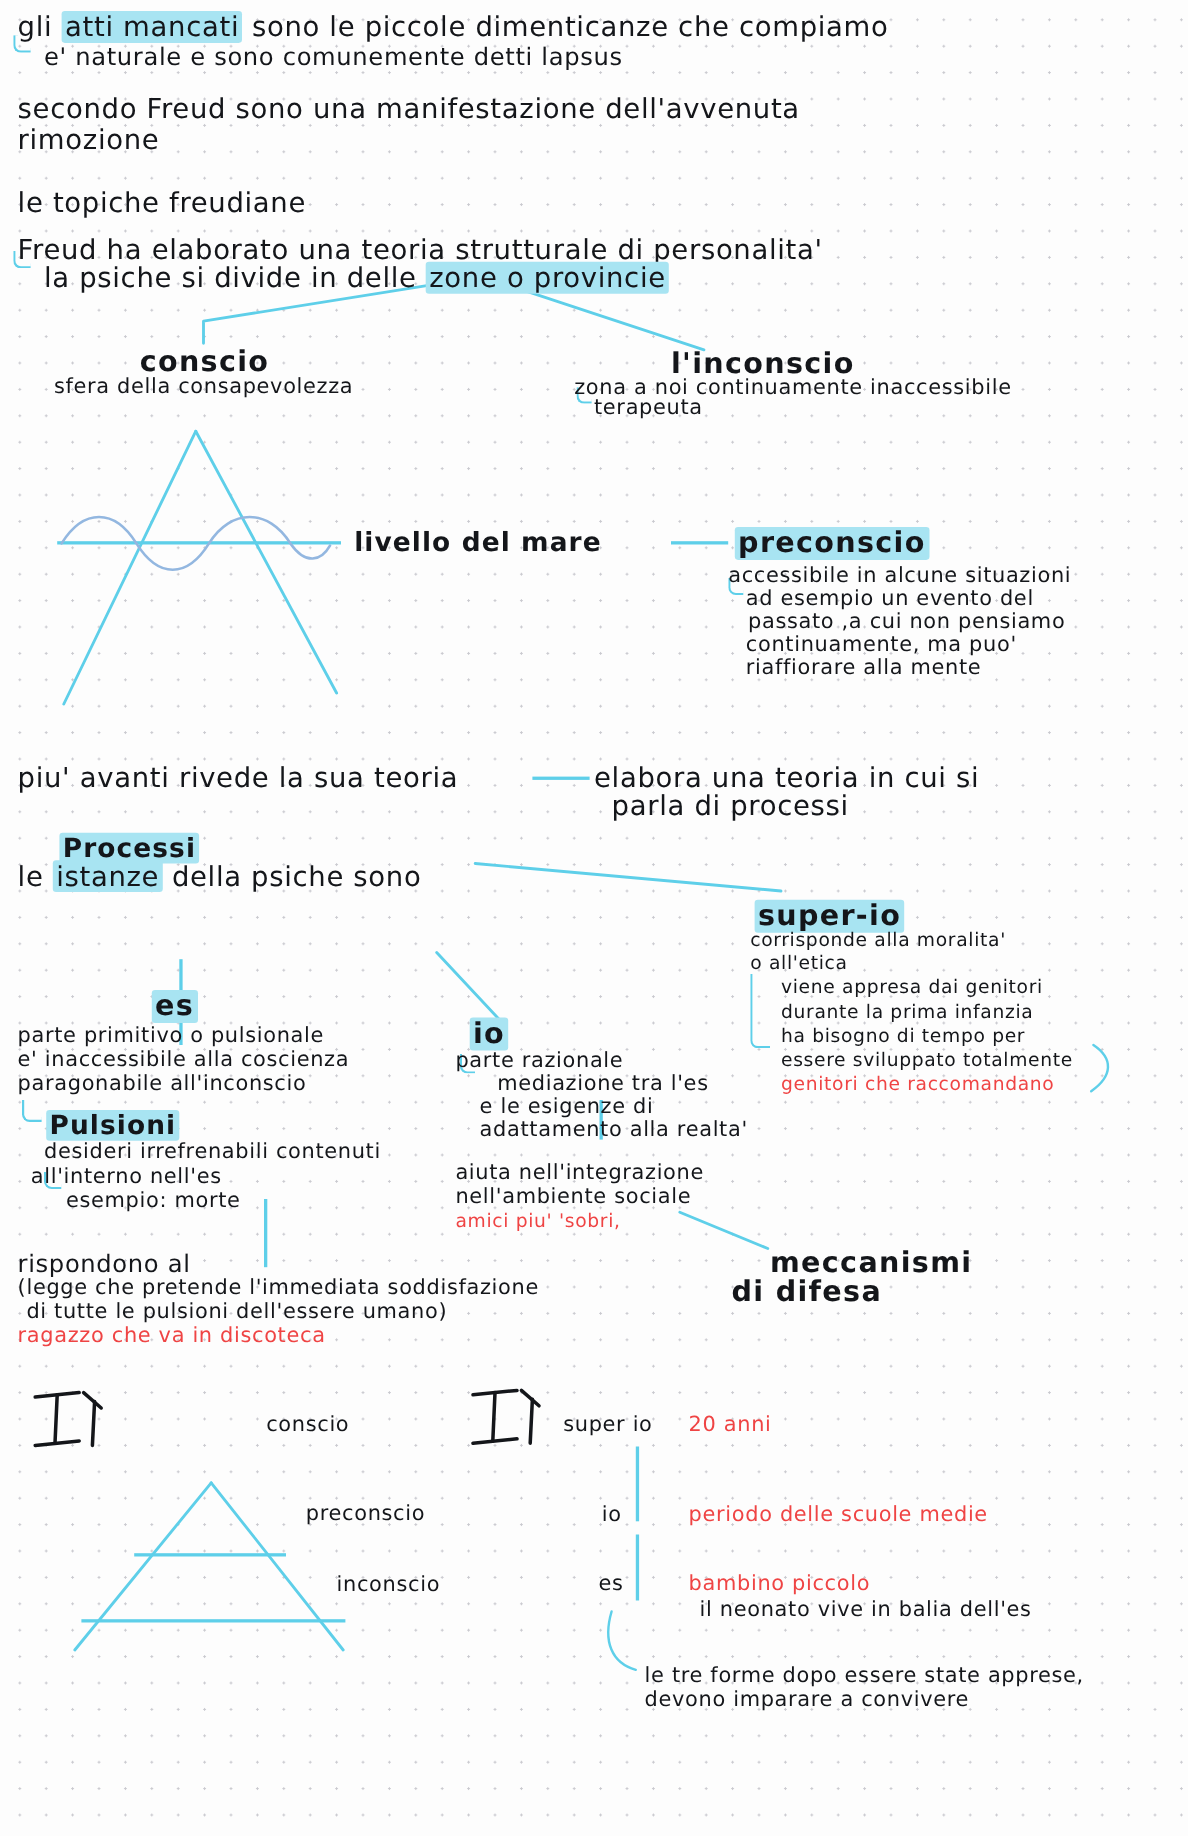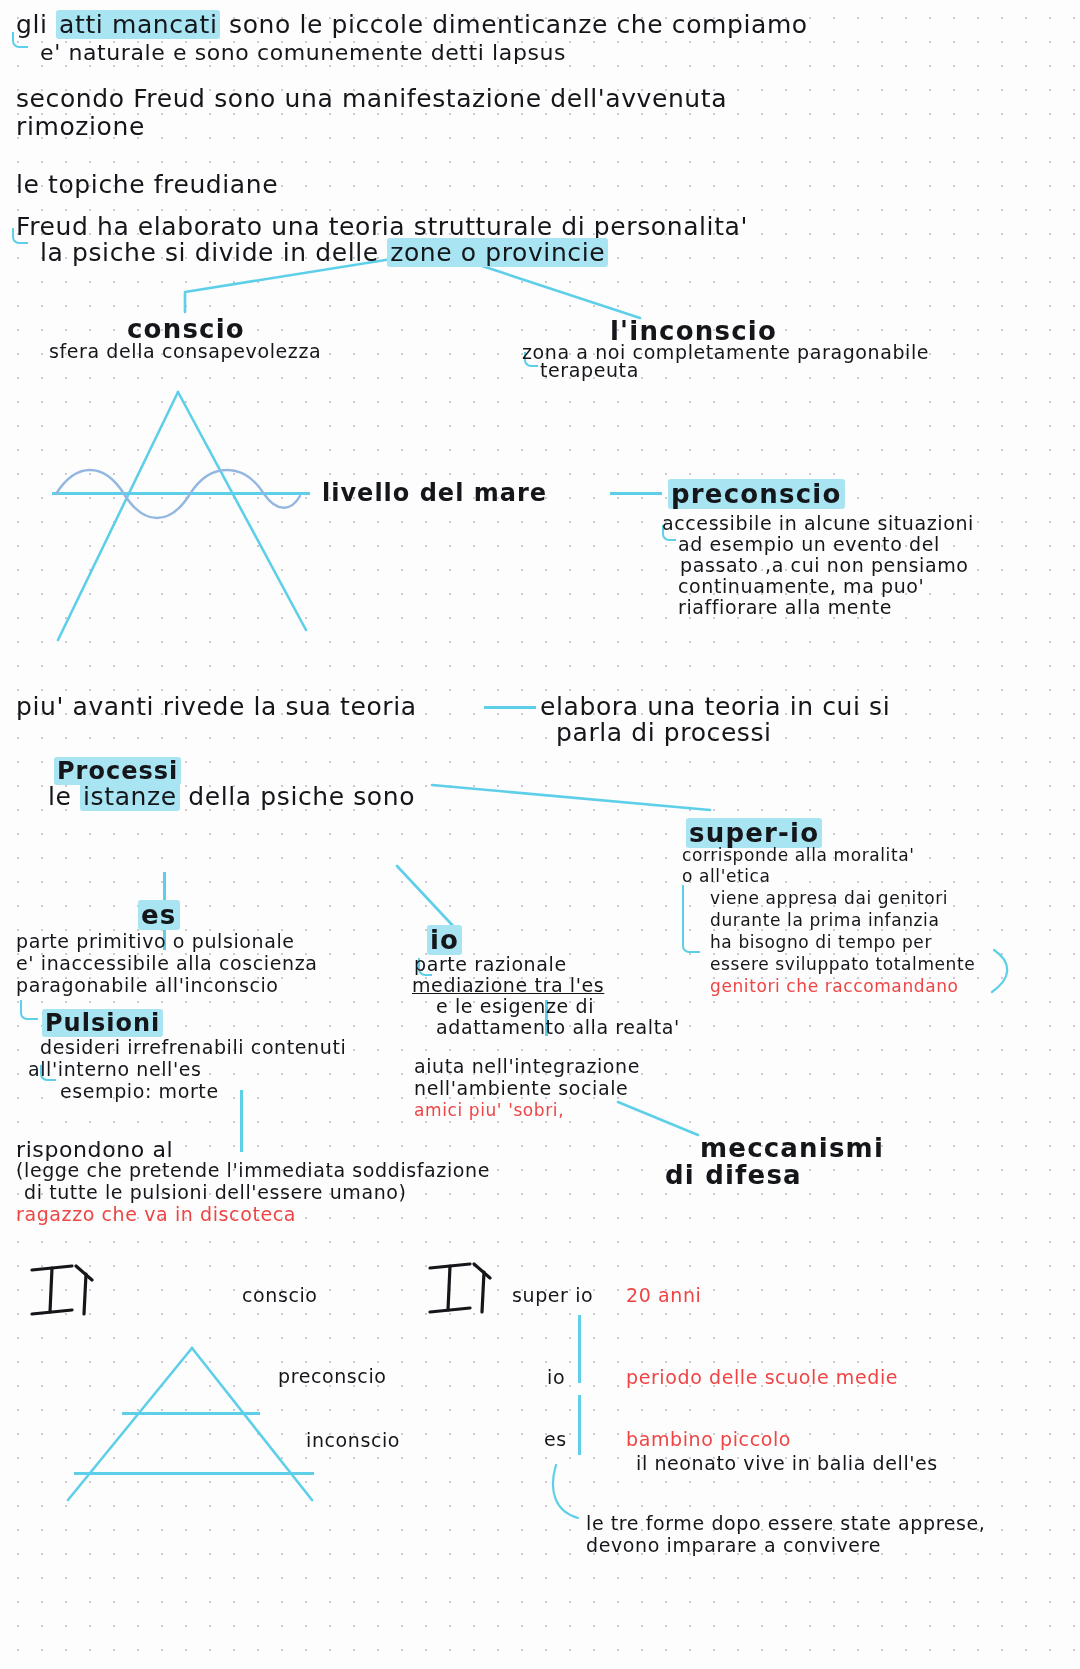--- a/index.html
+++ b/index.html
@@ -185,38 +185,38 @@
   <div class="t big" style="left:16px; top:112px;">rimozione</div>
 
   <div class="t big" style="left:16px; top:170px;">le topiche freudiane</div>
   <div class="t big" style="left:16px; top:212px;">Freud ha elaborato una teoria strutturale di personalita'</div>
   <div class="t big" style="left:40px; top:238px;"><span>la psiche si divide in delle </span><span class="hl">zone o provincie</span></div>
 
   <div class="t hd" style="left:127px; top:314px;">conscio</div>
   <div class="t sm" style="left:16px; top:340px;margin-left:33px;">sfera della consapevolezza</div>
 
   <div class="t hd" style="left:610px; top:316px;">l'inconscio</div>
-  <div class="t sm" style="left:522px; top:341px;">zona a noi completamente paragonabile</div>
+  <div class="t sm" style="left:522px; top:341px;">zona a noi continuamente inaccessibile</div>
   <div class="t sm" style="left:540px; top:359px;">terapeuta</div>
 
   <div class="t hd2" style="left:322px; top:479px;">livello del mare</div>
 
   <div class="t hd" style="left:668px; top:479px;"><span class="hl">preconscio</span></div>
   <div class="t sm" style="left:662px; top:512px;">accessibile in alcune situazioni</div>
   <div class="t sm" style="left:678px; top:533px;">ad esempio un evento del</div>
   <div class="t sm" style="left:680px; top:554px;">passato ,a cui non pensiamo</div>
   <div class="t sm" style="left:678px; top:575px;">continuamente, ma puo'</div>
   <div class="t sm" style="left:678px; top:596px;">riaffiorare alla mente</div>
 
   <div class="t big" style="left:16px; top:692px;">piu' avanti rivede la sua teoria</div>
   <div class="t big" style="left:540px; top:692px;">elabora una teoria in cui si</div>
   <div class="t big" style="left:556px; top:718px;">parla di processi</div>
 
   <div class="t hd2" style="left:54px; top:757px;"><span class="hl">Processi</span></div>
-  <div class="t big" style="left:16px; top:782px;margin-left:32px;"><span>le </span><span class="hl">istanze</span><span> della psiche sono</span></div>
+  <div class="t big" style="left:16px; top:782px;"><span>le </span><span class="hl">istanze</span><span> della psiche sono</span></div>
 
   <div class="t hd" style="left:686px; top:818px;"><span class="hl">super-io</span></div>
   <div class="t xs" style="left:682px; top:845px;">corrisponde alla moralita'</div>
   <div class="t xs" style="left:682px; top:866px;">o all'etica</div>
   <div class="t xs" style="left:710px; top:888px;">viene appresa dai genitori</div>
   <div class="t xs" style="left:710px; top:910px;">durante la prima infanzia</div>
   <div class="t xs" style="left:710px; top:932px;">ha bisogno di tempo per</div>
   <div class="t xs" style="left:710px; top:954px;">essere sviluppato totalmente</div>
   <div class="t xs blue-ink" style="left:710px; top:976px;">genitori che raccomandano</div>
 
@@ -225,21 +225,21 @@
   <div class="t sm" style="left:16px; top:952px;">e' inaccessibile alla coscienza</div>
   <div class="t sm" style="left:16px; top:974px;">paragonabile all'inconscio</div>
 
   <div class="t hd2" style="left:42px; top:1009px;"><span class="hl">Pulsioni</span></div>
   <div class="t sm" style="left:40px; top:1036px;">desideri irrefrenabili contenuti</div>
   <div class="t sm" style="left:28px; top:1058px;">all'interno nell'es</div>
   <div class="t sm" style="left:60px; top:1080px;">esempio: morte</div>
 
   <div class="t hd" style="left:427px; top:925px;"><span class="hl">io</span></div>
   <div class="t sm" style="left:414px; top:953px;">parte razionale</div>
-  <div class="t sm" style="left:412px; top:974px;text-decoration:underline;">mediazione tra l'es</div>
+  <div class="t sm" style="left:452px; top:974px;">mediazione tra l'es</div>
   <div class="t sm" style="left:436px; top:995px;">e le esigenze di</div>
   <div class="t sm" style="left:436px; top:1016px;">adattamento alla realta'</div>
   <div class="t sm" style="left:414px; top:1055px;">aiuta nell'integrazione</div>
   <div class="t sm" style="left:414px; top:1077px;">nell'ambiente sociale</div>
   <div class="t xs blue-ink" style="left:414px; top:1100px;">amici piu' 'sobri,</div>
 
   <div class="t mid" style="left:16px; top:1137px;">rispondono al</div>
   <div class="t sm" style="left:16px; top:1159px;">(legge che pretende l'immediata soddisfazione</div>
   <div class="t sm" style="left:24px; top:1181px;">di tutte le pulsioni dell'essere umano)</div>
   <div class="t sm blue-ink" style="left:16px; top:1203px;">ragazzo che va in discoteca</div>

